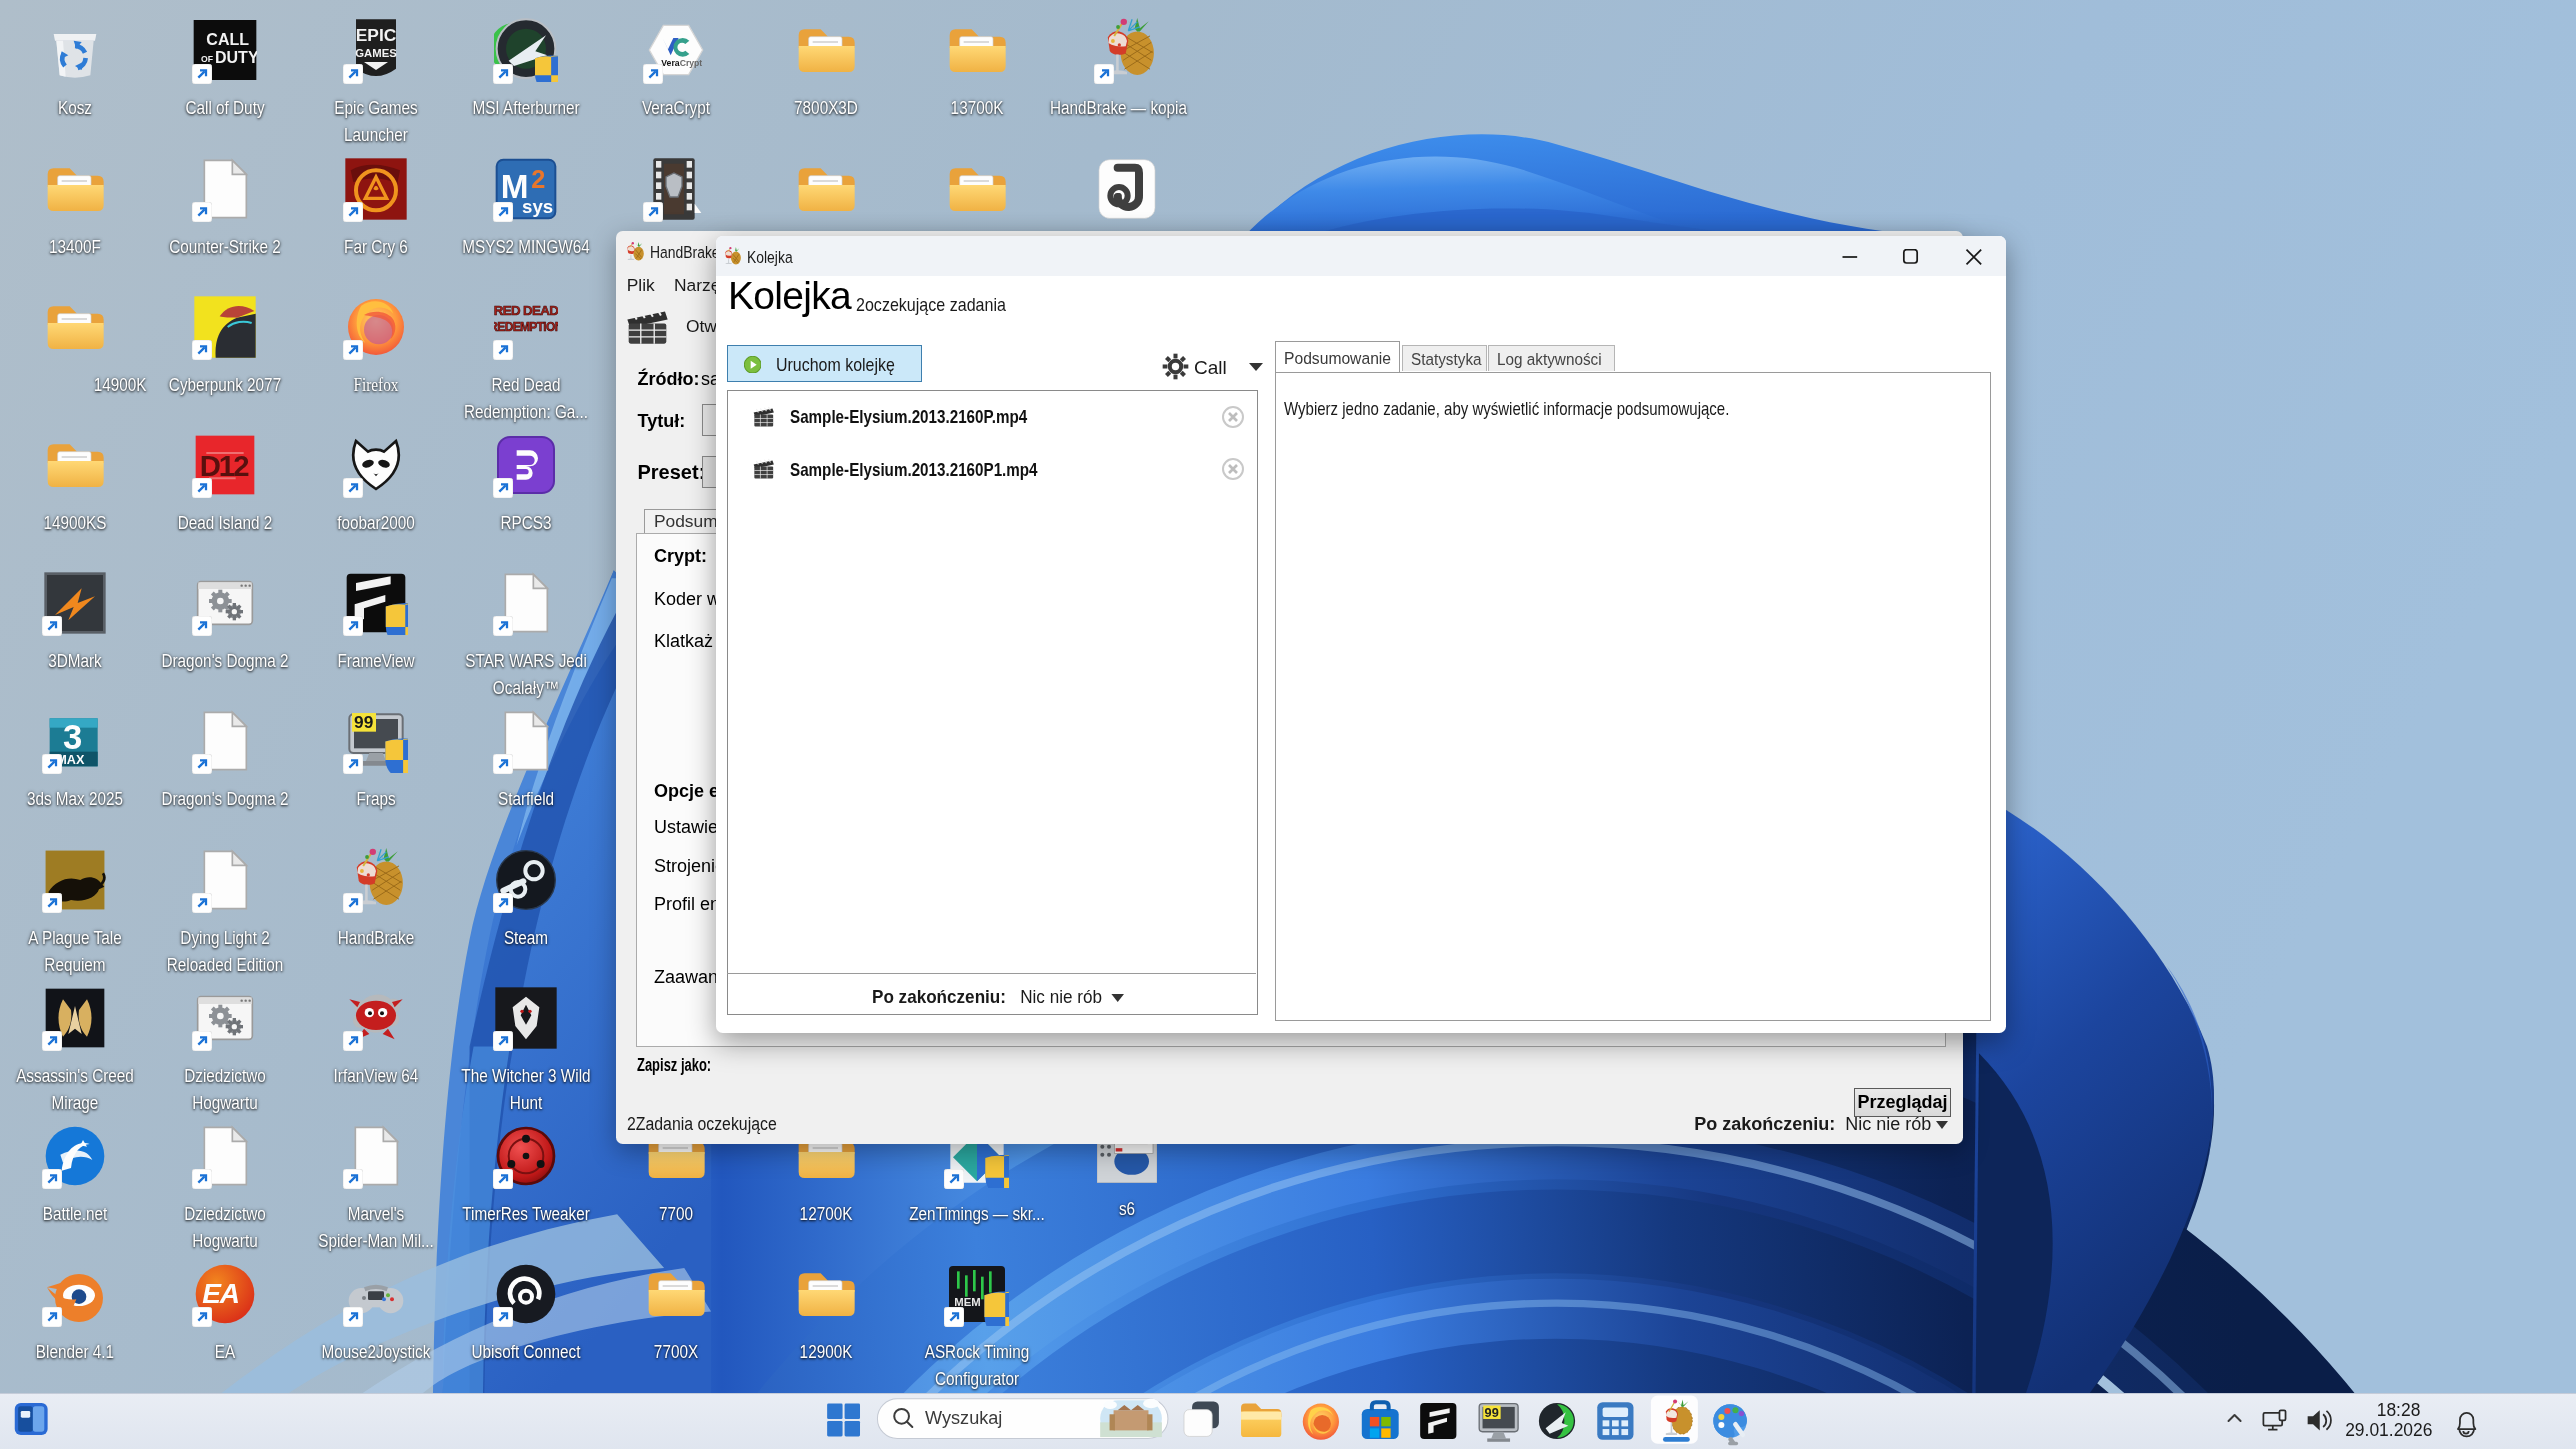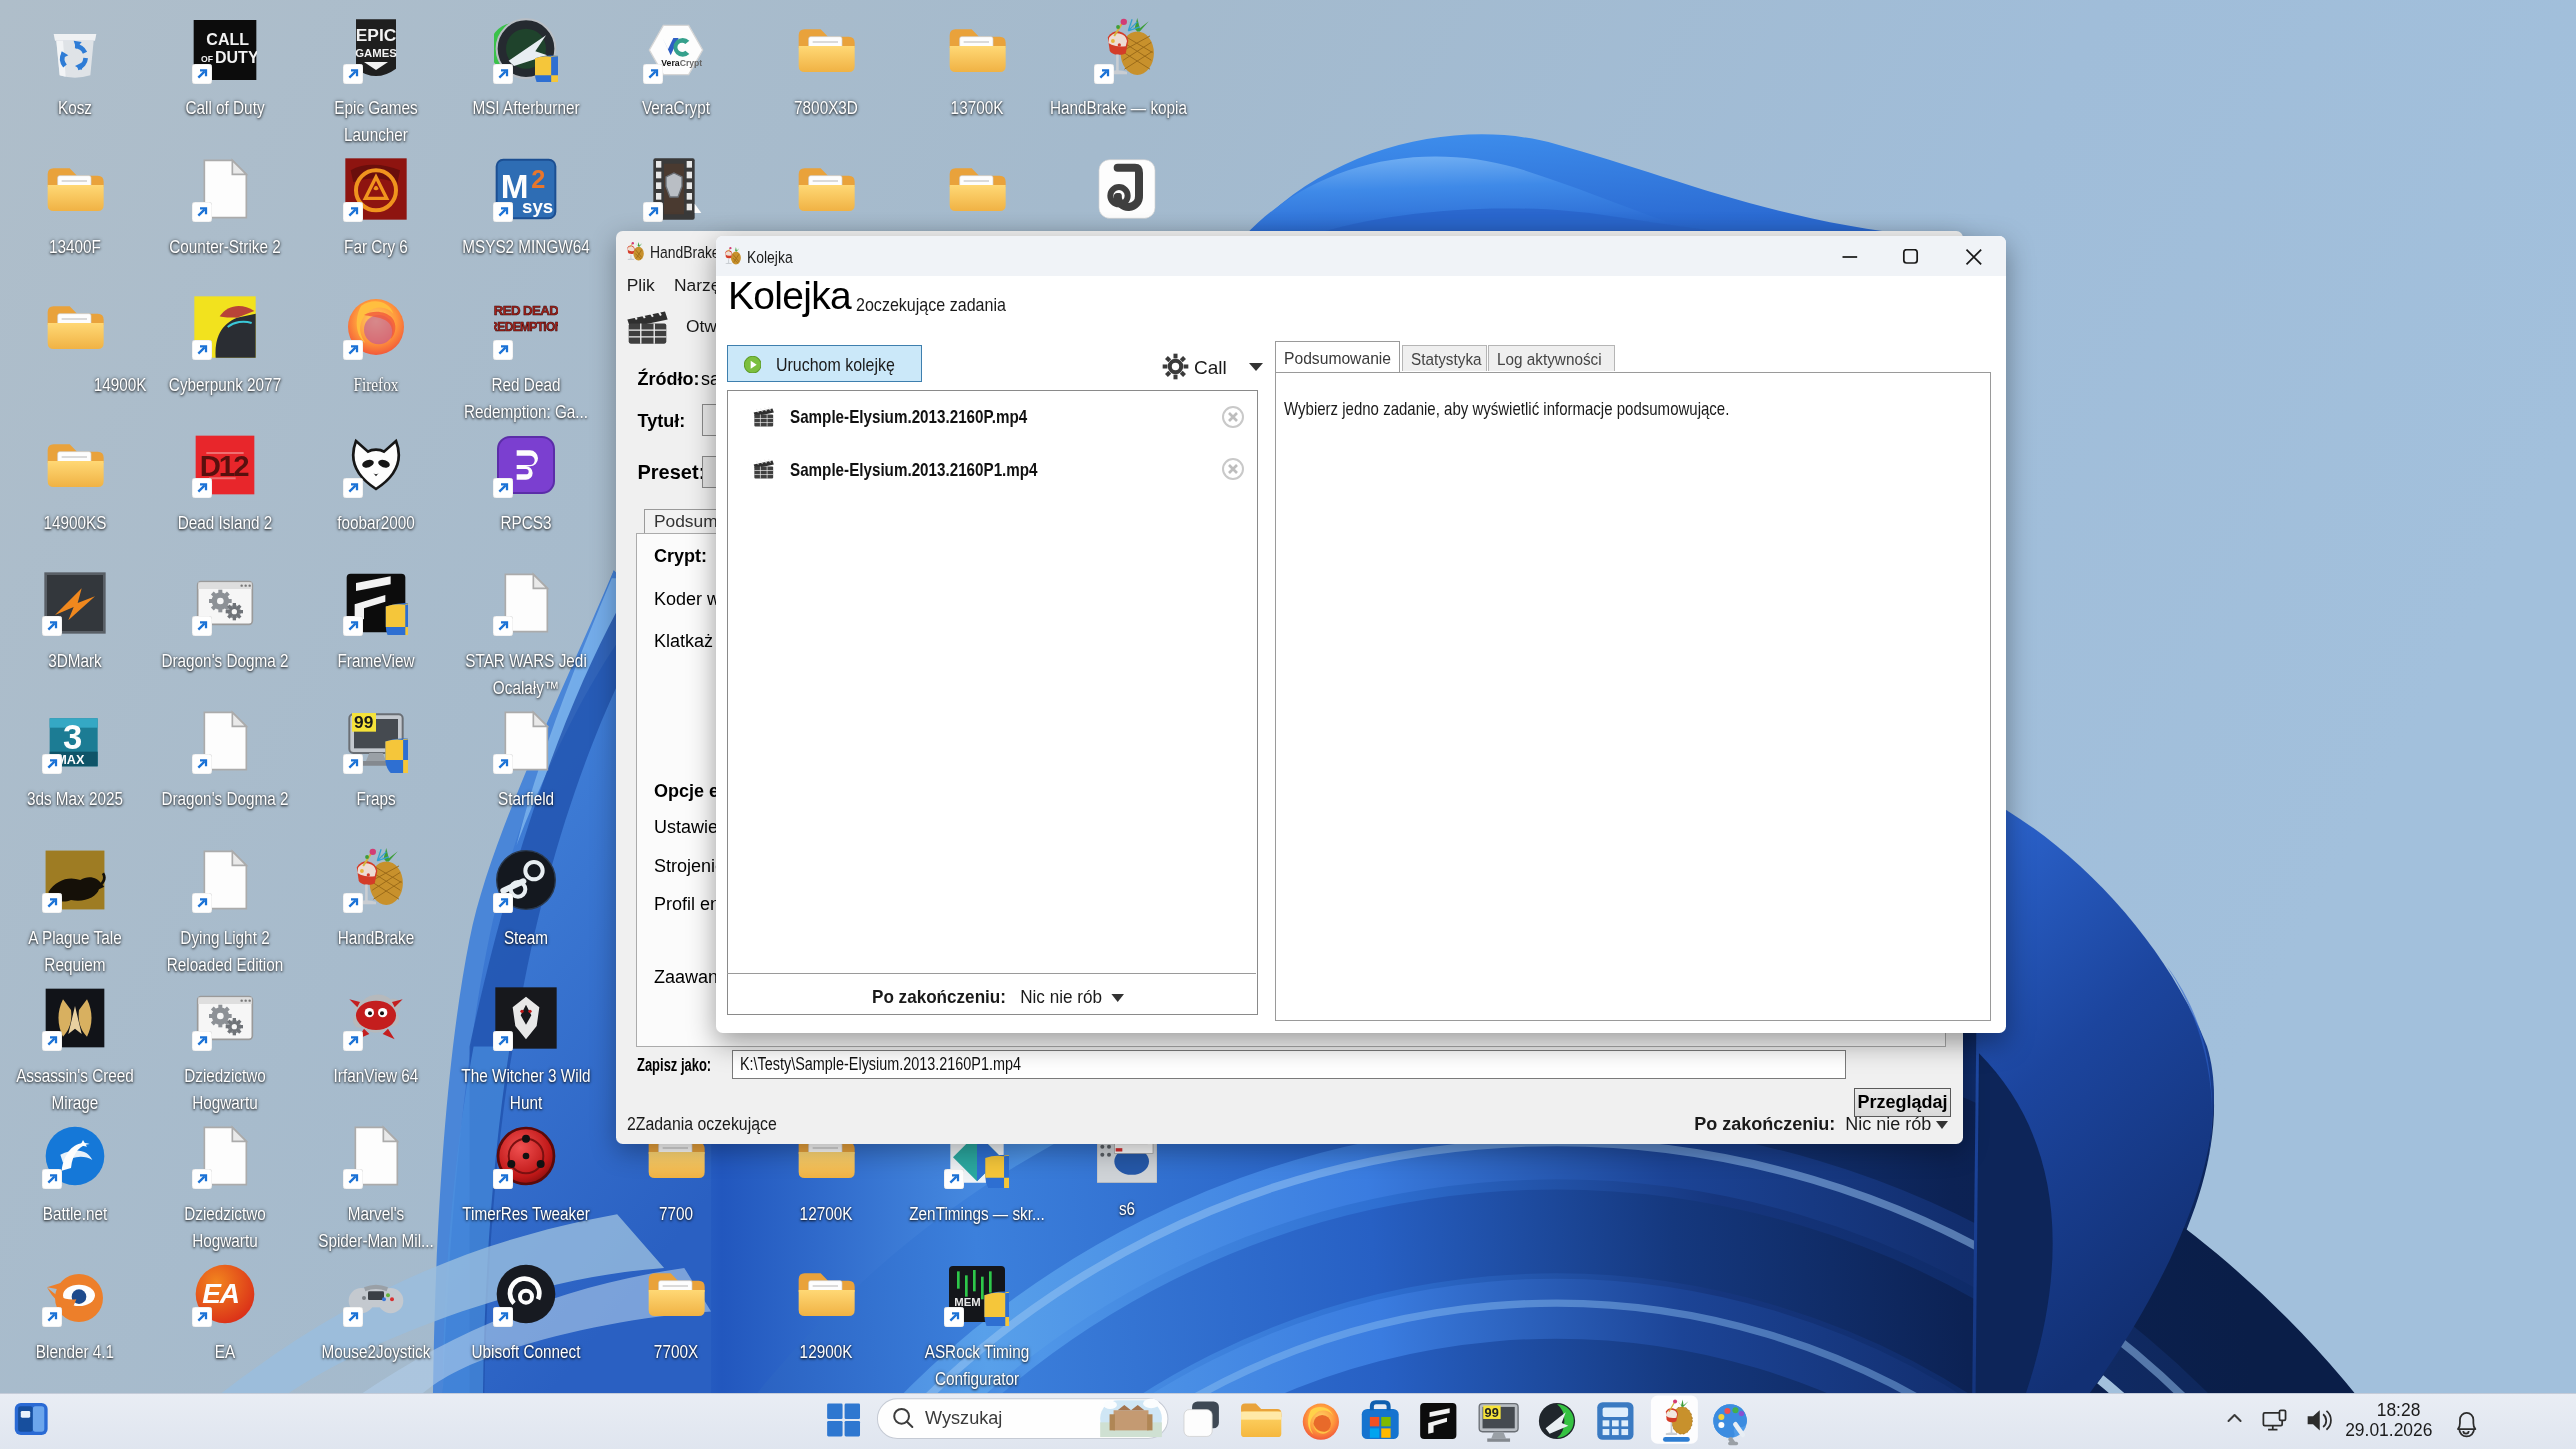--- a/index.html
+++ b/index.html
@@ -918,21 +918,20 @@
  <div class="abs" style="left:19.5px;top:302px;width:1308px;height:512px;background:#fbfbfb;border:1px solid #ababab;"></div>
  <div class="abs bold" style="left:38px;top:315px;font-size:18px;">Crypt:</div>
  <div class="abs" style="left:38px;top:358px;font-size:18px;">Koder wideo:</div>
  <div class="abs" style="left:38px;top:400px;font-size:18px;">Klatkaż (FPS):</div>
  <div class="abs bold" style="left:38px;top:550px;font-size:18px;">Opcje enkodera:</div>
  <div class="abs" style="left:38px;top:586px;font-size:18px;">Ustawienie:</div>
  <div class="abs" style="left:38px;top:625px;font-size:18px;">Strojenie:</div>
  <div class="abs" style="left:38px;top:663px;font-size:18px;">Profil enkodera:</div>
  <div class="abs" style="left:38px;top:736px;font-size:18px;">Zaawansowane:</div>
  <div class="abs bold" style="left:21px;top:824px;font-size:18px;transform:scaleX(0.72);transform-origin:0 50%;white-space:nowrap;">Zapisz jako:</div>
- <div class="abs" style="left:116px;top:819px;width:1105px;height:27px;background:#fff;border:1px solid #7a7a7a;font-size:18px;line-height:27px;padding-left:6.7px;color:#111;"><span style="display:inline-block;transform:scaleX(0.8);transform-origin:0 50%;white-space:nowrap;">K:\Testy\Sample-Elysium.2013.2160P1.mp4</span></div>
  <div class="abs bold" style="left:1238px;top:857px;width:95px;height:27px;background:linear-gradient(#e9e9e9,#d9d9d9);border:1.3px solid #5a5a5a;font-size:18px;line-height:27px;text-align:center;">Przeglądaj</div>
  <div class="abs" style="left:11.4px;top:883px;font-size:18px;color:#1a1a1a;transform:scaleX(0.88);transform-origin:0 50%;white-space:nowrap;">2Zadania oczekujące</div>
  <div class="abs" style="right:14.8px;top:883px;font-size:18px;color:#1a1a1a;white-space:nowrap;"><span class="bold">Po zakończeniu:</span>&nbsp;&nbsp;Nic nie rób&nbsp;<span style="display:inline-block;width:0;height:0;border-left:6.7px solid transparent;border-right:6.7px solid transparent;border-top:8px solid #333;vertical-align:1.3px;"></span></div>
 </div>
 <div id="kq">
  <div class="abs" style="left:0;top:0;width:1290px;height:40px;background:#f0f3f7;border-radius:6.7px 6.7px 0 0;"></div>
  <div class="abs" style="left:7.4px;top:10.7px;width:19px;height:19px;"><svg width="19" height="19" viewBox="0 0 100 100">
         <ellipse cx="68" cy="58" rx="26" ry="34" fill="#c8912c"></ellipse>
         <path d="M52 38 L84 78 M52 58 L80 86 M84 38 L56 82" stroke="#9a6a18" stroke-width="4" fill="none"></path>
         <path d="M68 24 L52 4 L64 18 L68 0 L72 18 L86 6 L72 24 Z" fill="#3d9e3a"></path>

